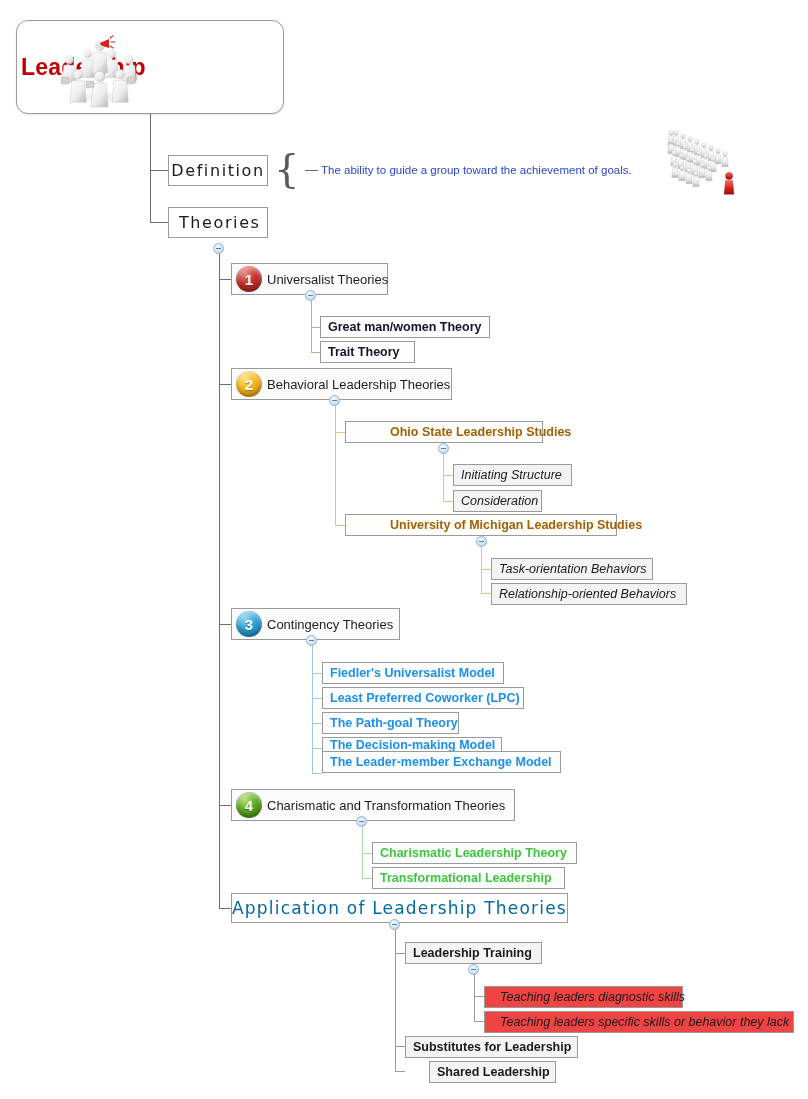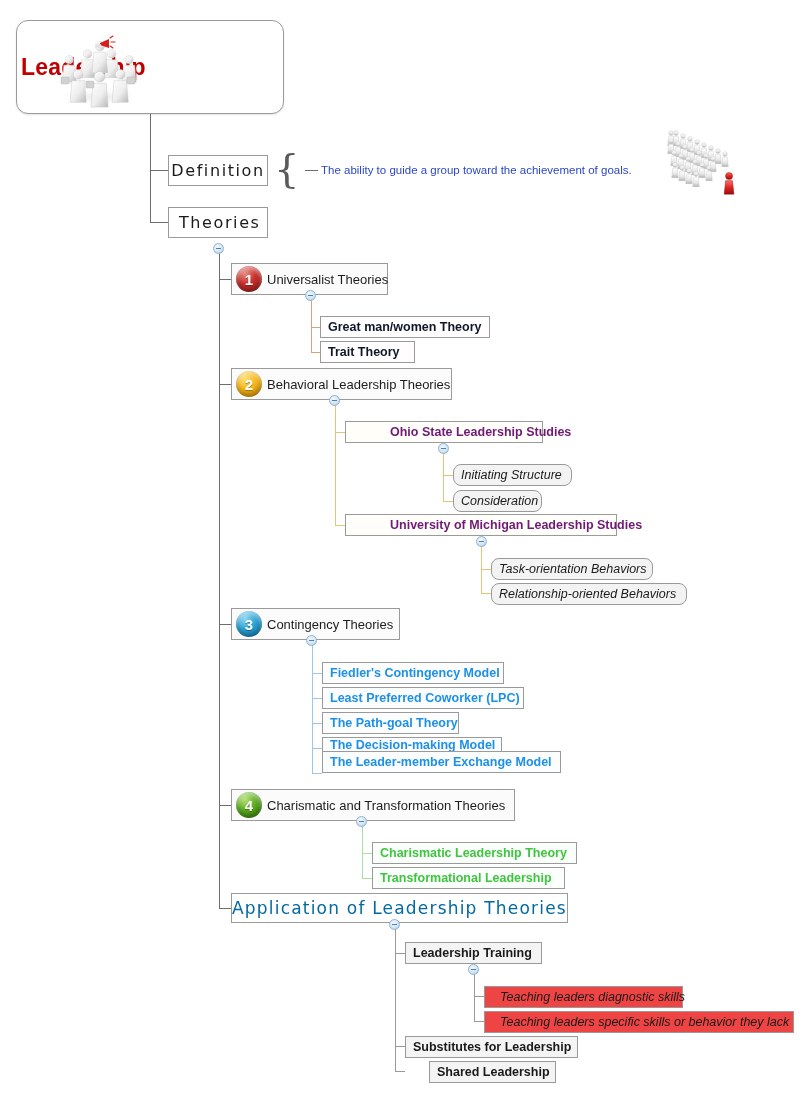--- a/index.html
+++ b/index.html
@@ -111,32 +111,32 @@
   .s3 { background: radial-gradient(circle at 35% 28%, #8fd8f2 0%, #29a3d4 45%, #12689c 100%); }
   .s4 { background: radial-gradient(circle at 35% 28%, #b9e27a 0%, #5aaa1e 45%, #2f7205 100%); }
 
   
   .leaf {
     font-size: 12.5px;
     font-weight: bold;
     padding: 0 7px;
   }
   .leaf.red    { color: #0f172a; background: #fffdfd; }
-  .leaf.orange { color: #701a75; background: #fffefb; padding-left: 44px; }
+  .leaf.orange { color: #a16207; background: #fffefb; padding-left: 44px; }
   .leaf.blue   { color: #1e90e8; background: #fbfdff; }
   .leaf.green  { color: #3fc53f; background: #fbfffb; }
   .leaf.black  { color: #1a1a1a; background: #f4f4f4; }
 
   .leaf.italic {
     font-style: italic;
     font-weight: normal;
     font-size: 12.5px;
     color: #1a1a1a;
   }
-  .leaf.italic.gray { background: #f3f3f3; border-radius: 8px; }
+  .leaf.italic.gray { background: #f3f3f3; }
   .leaf.italic.pink { background: #ef4444; padding-left: 15px; }
 
   
   .toggle {
     position: absolute;
     width: 11px; height: 11px;
     border-radius: 50%;
     background: radial-gradient(circle at 40% 32%, #f2f8fd 0%, #cfe4f5 60%, #9cbedb 100%);
     border: 1px solid #8fb4d3;
     box-sizing: border-box;
@@ -500,21 +500,21 @@
     <span>Relationship-oriented Behaviors</span>
   </div>
 
   <div class="node theory" style="left:231px; top:608px; width:169px; height:32px;">
     <span class="sphere s3">3</span>
     <span class="label">Contingency Theories</span>
   </div>
   <div class="toggle" style="left:306px; top:635px;"></div>
 
   <div class="node leaf blue" style="left:322px; top:662px; width:182px; height:22px;">
-    <span>Fiedler's Contingency Model</span>
+    <span>Fiedler's Universalist Model</span>
   </div>
   <div class="node leaf blue" style="left:322px; top:687px; width:202px; height:22px;">
     <span>Least Preferred Coworker (LPC)</span>
   </div>
   <div class="node leaf blue" style="left:322px; top:712px; width:137px; height:22px;">
     <span>The Path-goal Theory</span>
   </div>
   <div class="node leaf blue" style="left:322px; top:737px; width:180px; height:16px;">
     <span>The Decision-making Model</span>
   </div>

